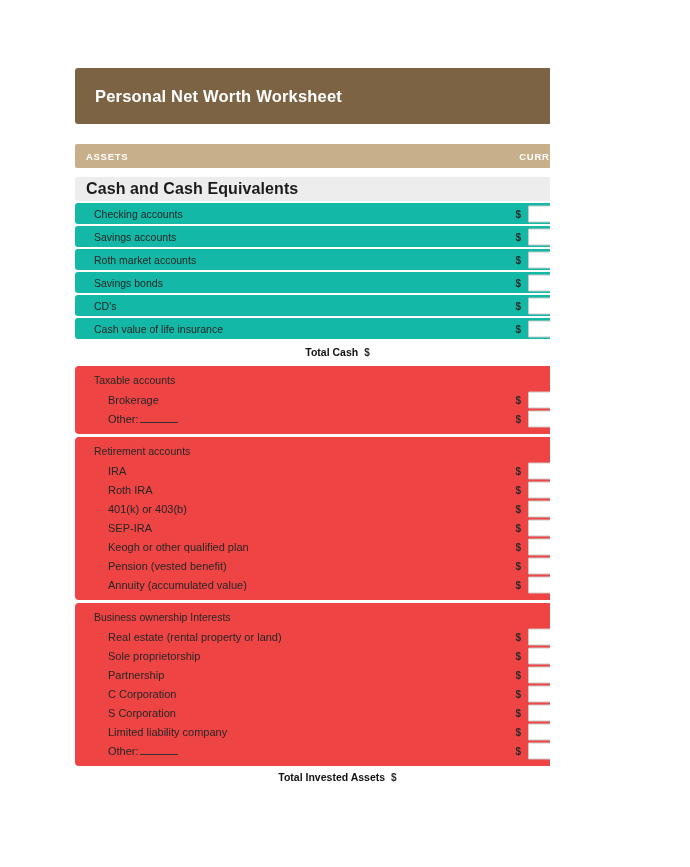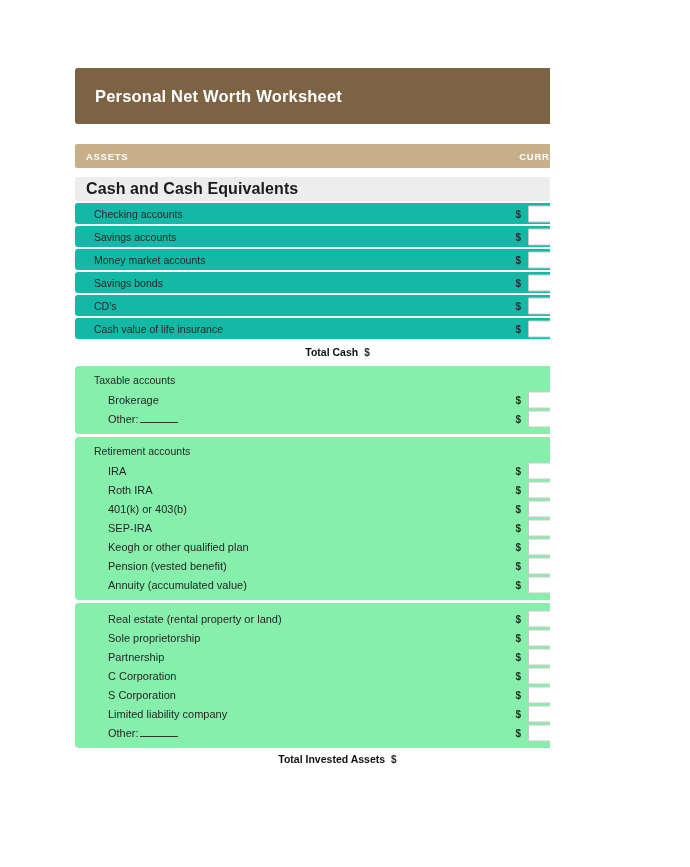--- a/index.html
+++ b/index.html
@@ -142,21 +142,21 @@
     margin-right: 6px;
   }
   .total-dollar {
     font-size: 10px;
     font-weight: bold;
     color: #2b2b2b;
   }
 
   
   .group {
-    background: #86efac;
+    background: #ef4444;
     border-radius: 4px;
     margin-top: 3px;
     padding: 6px 0 6px 0;
   }
   .group-title {
     font-size: 10.5px;
     color: #262626;
     padding-left: 19px;
     padding-bottom: 2px;
     line-height: 16px;
@@ -210,21 +210,21 @@
             </div>
           </div>
           <div class="row">
             <div class="row-label">Savings accounts</div>
             <div class="money">
               <span class="dollar">$</span>
               <div class="inputbox"></div>
             </div>
           </div>
           <div class="row">
-            <div class="row-label">Money market accounts</div>
+            <div class="row-label">Roth market accounts</div>
             <div class="money">
               <span class="dollar">$</span>
               <div class="inputbox"></div>
             </div>
           </div>
           <div class="row">
             <div class="row-label">Savings bonds</div>
             <div class="money">
               <span class="dollar">$</span>
               <div class="inputbox"></div>
@@ -312,20 +312,21 @@
           </div>
           <div class="grow">
             <div class="grow-label">Annuity (accumulated value)</div>
             <div class="money">
               <span class="dollar">$</span>
               <div class="inputbox"></div>
             </div>
           </div>
         </div>
         <div class="group">
+          <div class="group-title">Business ownership Interests</div>
           <div class="grow">
             <div class="grow-label">Real estate (rental property or land)</div>
             <div class="money">
               <span class="dollar">$</span>
               <div class="inputbox"></div>
             </div>
           </div>
           <div class="grow">
             <div class="grow-label">Sole proprietorship</div>
             <div class="money">

